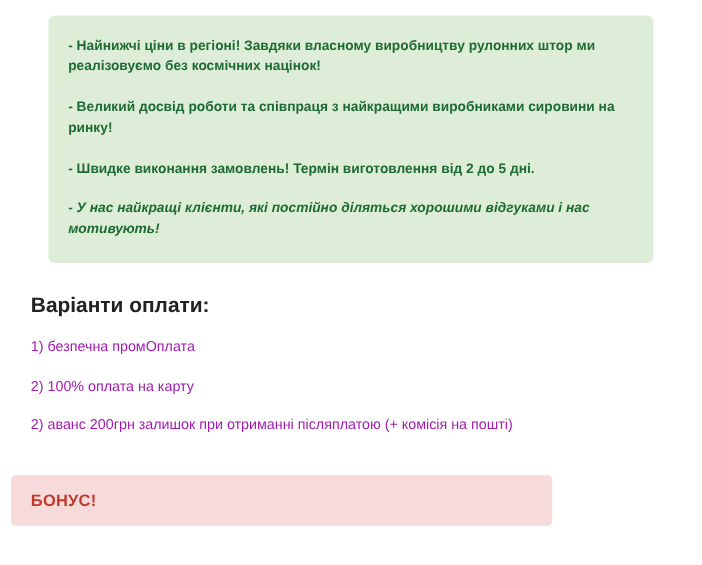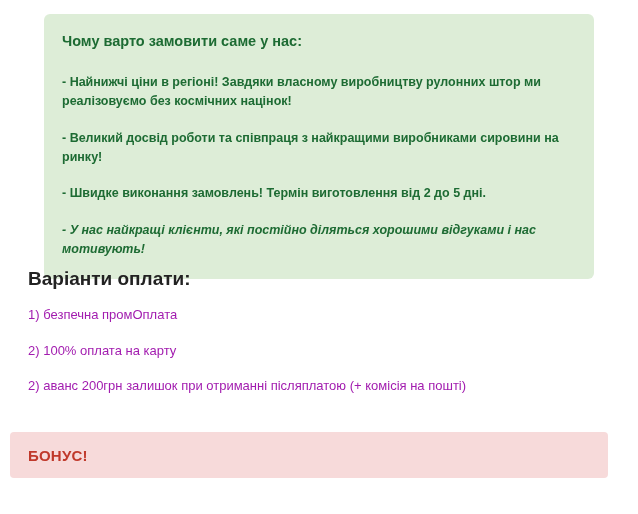--- a/index.html
+++ b/index.html
@@ -78,21 +78,21 @@
     color: #222222;
     line-height: 1.35;
     margin: 2px 0 0 0;
   }
 
   
   .bonus {
     position: absolute;
     left: 10px;
     top: 432px;
-    width: 598px;
+    width: 492px;
     height: 46px;
     box-sizing: border-box;
     background: #f7dada;
     border-radius: 4px;
     display: flex;
     align-items: center;
     padding-left: 18px;
   }
   .bonus-label {
     font-size: 15px;
@@ -105,21 +105,20 @@
     color: #c0392b;
     margin-left: 22px;
   }
 </style>
 </head>
 <body>
 
 <div class="page">
 
   <section class="advantages">
-    <h2 class="advantages-title">Чому варто замовити саме у нас:</h2>
     <p class="advantage-item">- Найнижчі ціни в регіоні! Завдяки власному виробництву рулонних штор ми реалізовуємо без космічних націнок!</p>
     <p class="advantage-item">- Великий досвід роботи та співпраця з найкращими виробниками сировини на ринку!</p>
     <p class="advantage-item">- Швидке виконання замовлень! Термін виготовлення від 2 до 5 дні.</p>
     <p class="advantage-item">- У нас найкращі клієнти, які постійно діляться хорошими відгуками і нас мотивують!</p>
   </section>
 
   <section class="payment">
     <h3 class="payment-title">Варіанти оплати:</h3>
     <p class="payment-item">1) безпечна промОплата</p>
     <p class="payment-item">2) 100% оплата на карту</p>

